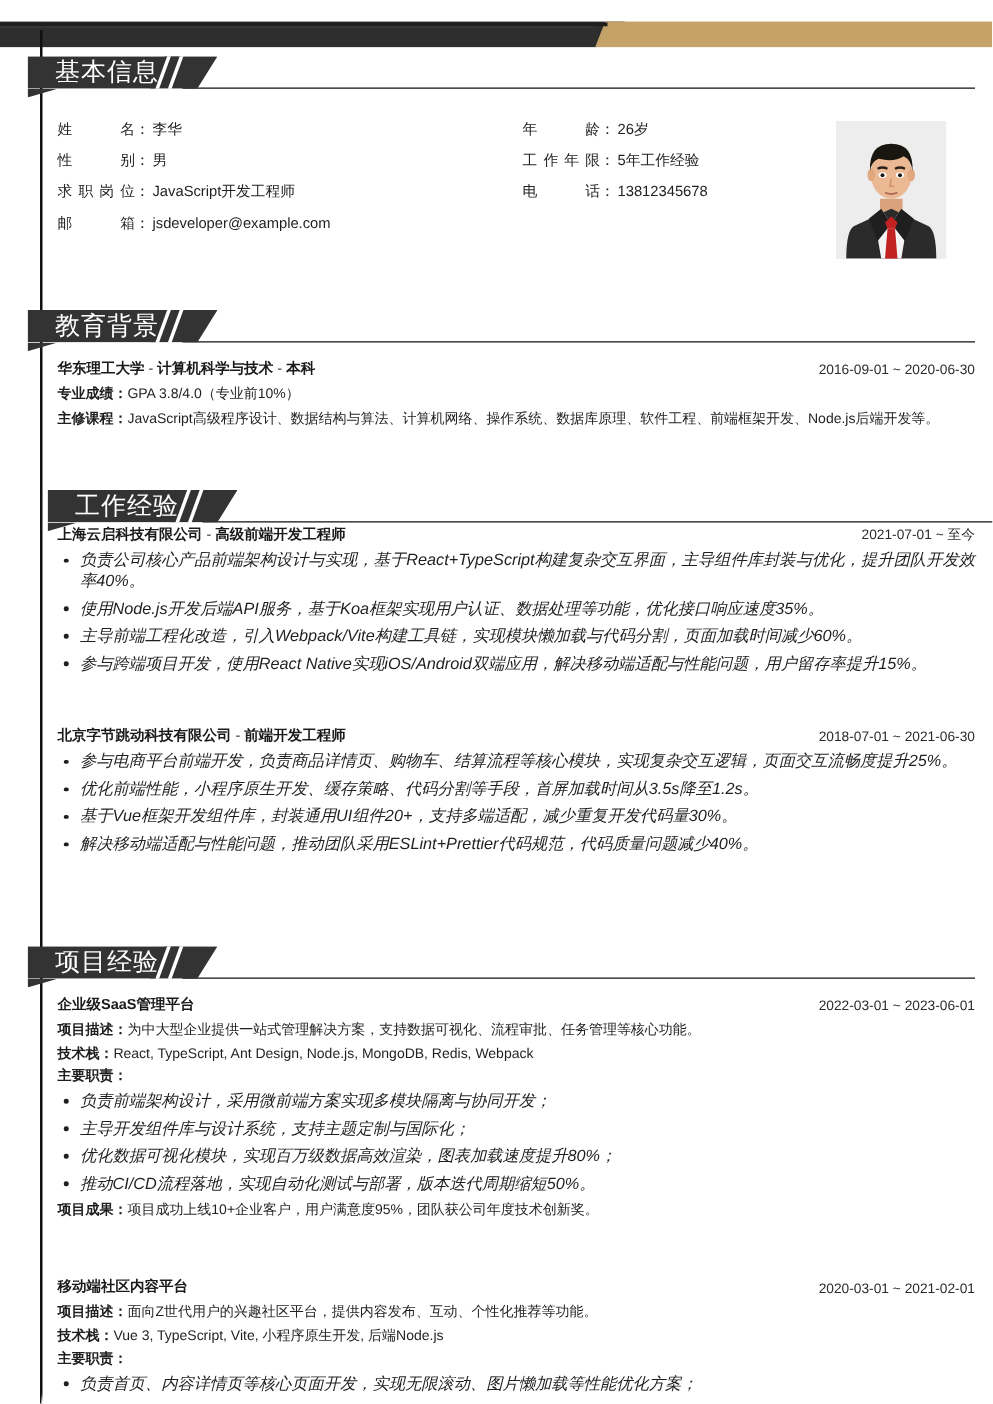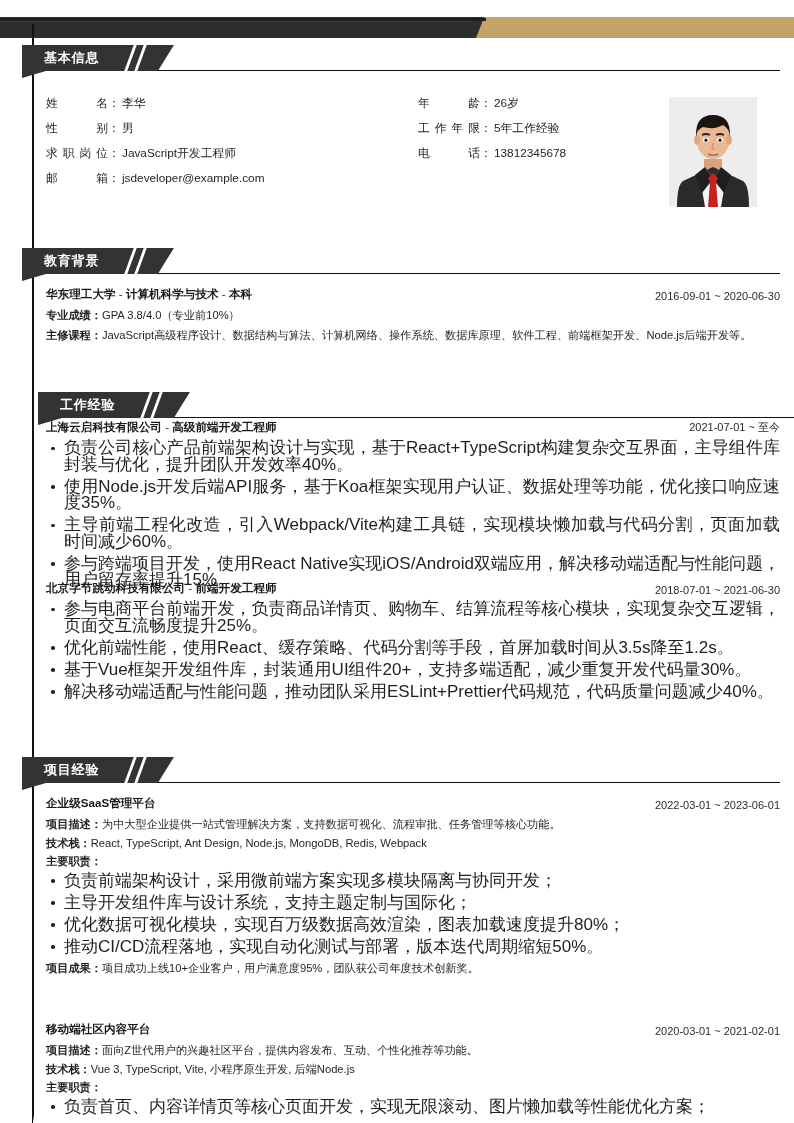--- a/index.html
+++ b/index.html
@@ -85,22 +85,22 @@
     position: absolute;
     left: 22px; top: 26px;
     width: 24px; height: 7px;
     background: #333333;
     clip-path: polygon(0 0, 100% 0, 0 100%);
     z-index: 3;
   }
   .sec-title {
     position: absolute;
     left: 44px; top: 3px;
-    font-size: 13px;
-    font-weight: bold;
+    font-size: 20px;
+    font-weight: normal;
     color: #ffffff;
     letter-spacing: 0.8px;
     line-height: 20px;
     z-index: 4;
     white-space: nowrap;
   }
   .sec-slant {
     position: absolute;
     left: 120px; top: 0;
     width: 54px; height: 26px;
@@ -158,25 +158,26 @@
   }
   .kv b { font-weight: bold; }
   ul.bullets {
     list-style: none;
     margin: 2px 0 0 0;
     padding: 0;
   }
   ul.bullets li {
     position: relative;
     padding-left: 18px;
-    font-size: 17px;
+    font-size: 13px;
     line-height: 16.5px;
     color: #1f1f1f;
     margin-bottom: 5.5px;
     text-align: justify;
+    font-style: italic;
   }
   ul.bullets li::before {
     content: "";
     position: absolute;
     left: 5px; top: 6.5px;
     width: 3.6px; height: 3.6px;
     background: #1f1f1f;
     border-radius: 50%;
   }
 
@@ -418,21 +419,21 @@
 
   <div class="sec-body" style="top:581px;">
     <div class="row-head">
       <div>
         <span class="org">北京字节跳动科技有限公司</span><span class="sep"> - </span><span class="org">前端开发工程师</span>
       </div>
       <div class="date">2018-07-01 ~ 2021-06-30</div>
     </div>
     <ul class="bullets">
       <li>参与电商平台前端开发，负责商品详情页、购物车、结算流程等核心模块，实现复杂交互逻辑，页面交互流畅度提升25%。</li>
-      <li>优化前端性能，使用React、缓存策略、代码分割等手段，首屏加载时间从3.5s降至1.2s。</li>
+      <li>优化前端性能，小程序原生开发、缓存策略、代码分割等手段，首屏加载时间从3.5s降至1.2s。</li>
       <li>基于Vue框架开发组件库，封装通用UI组件20+，支持多端适配，减少重复开发代码量30%。</li>
       <li>解决移动端适配与性能问题，推动团队采用ESLint+Prettier代码规范，代码质量问题减少40%。</li>
     </ul>
   </div>
 
   <div class="section" style="top:757px;">
     <div class="sec-head">
       <div class="sec-slant"></div>
       <div class="sec-badge"></div>
       <div class="sec-badge-tail"></div>

